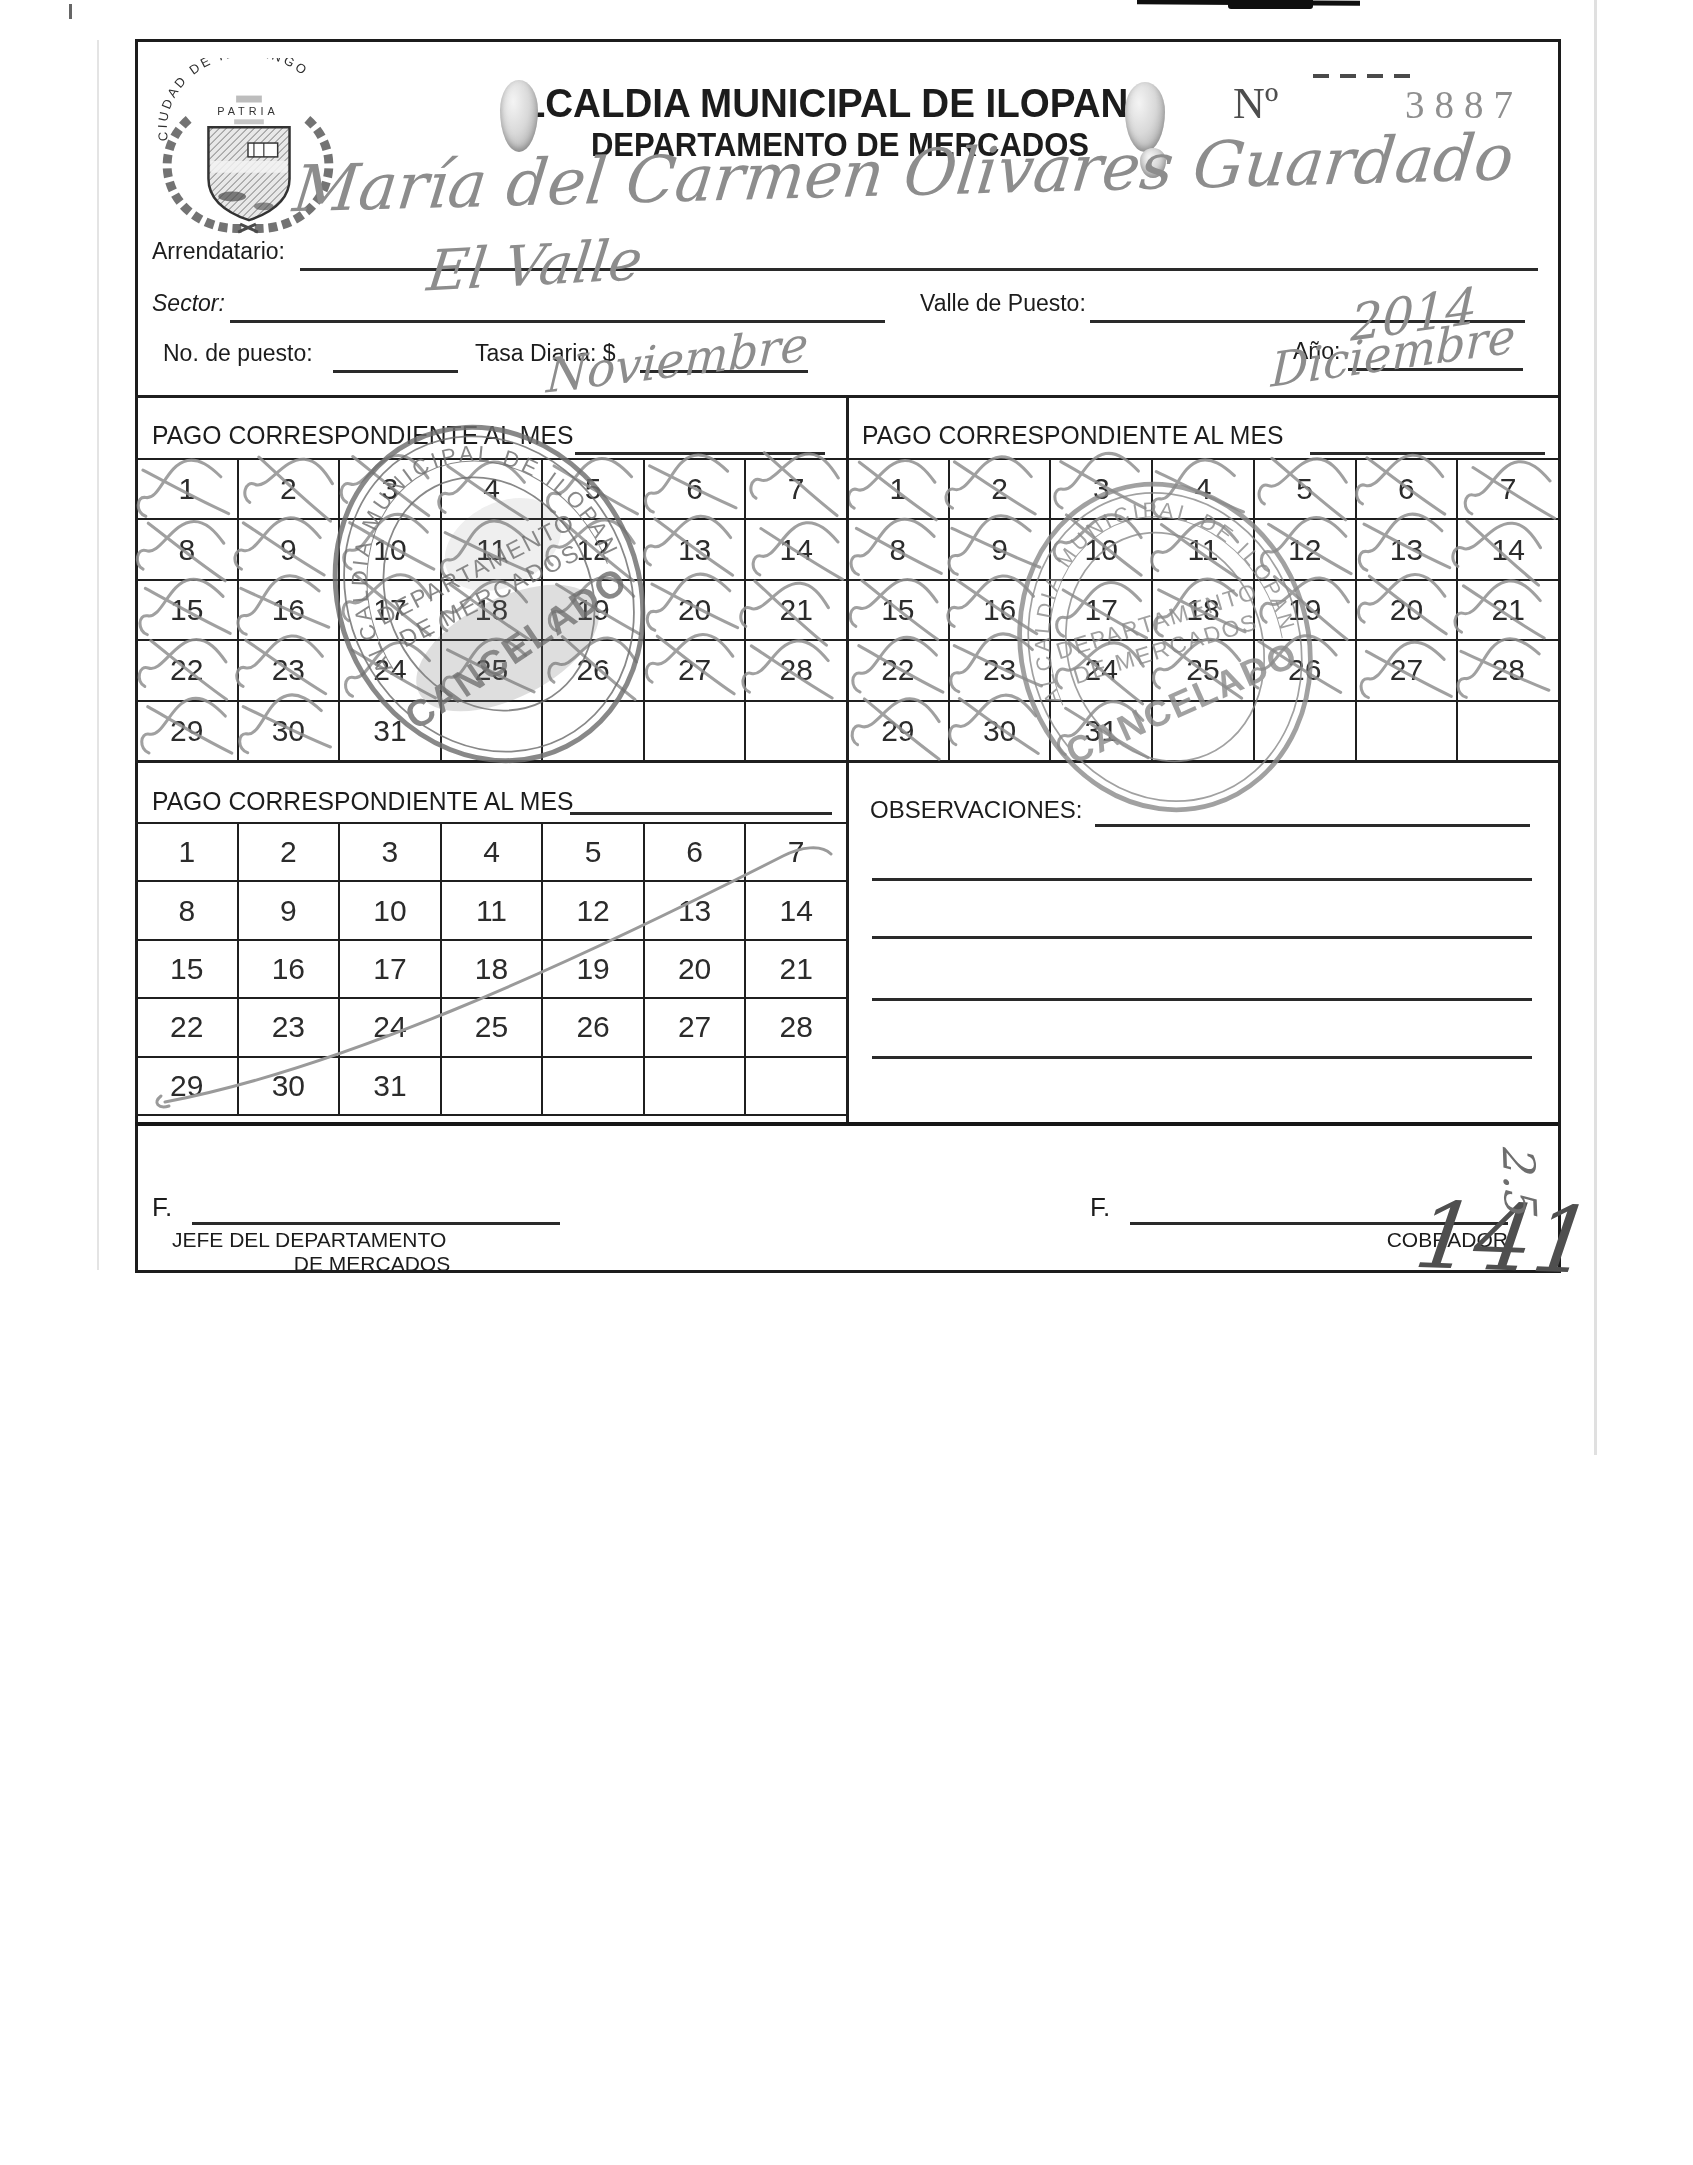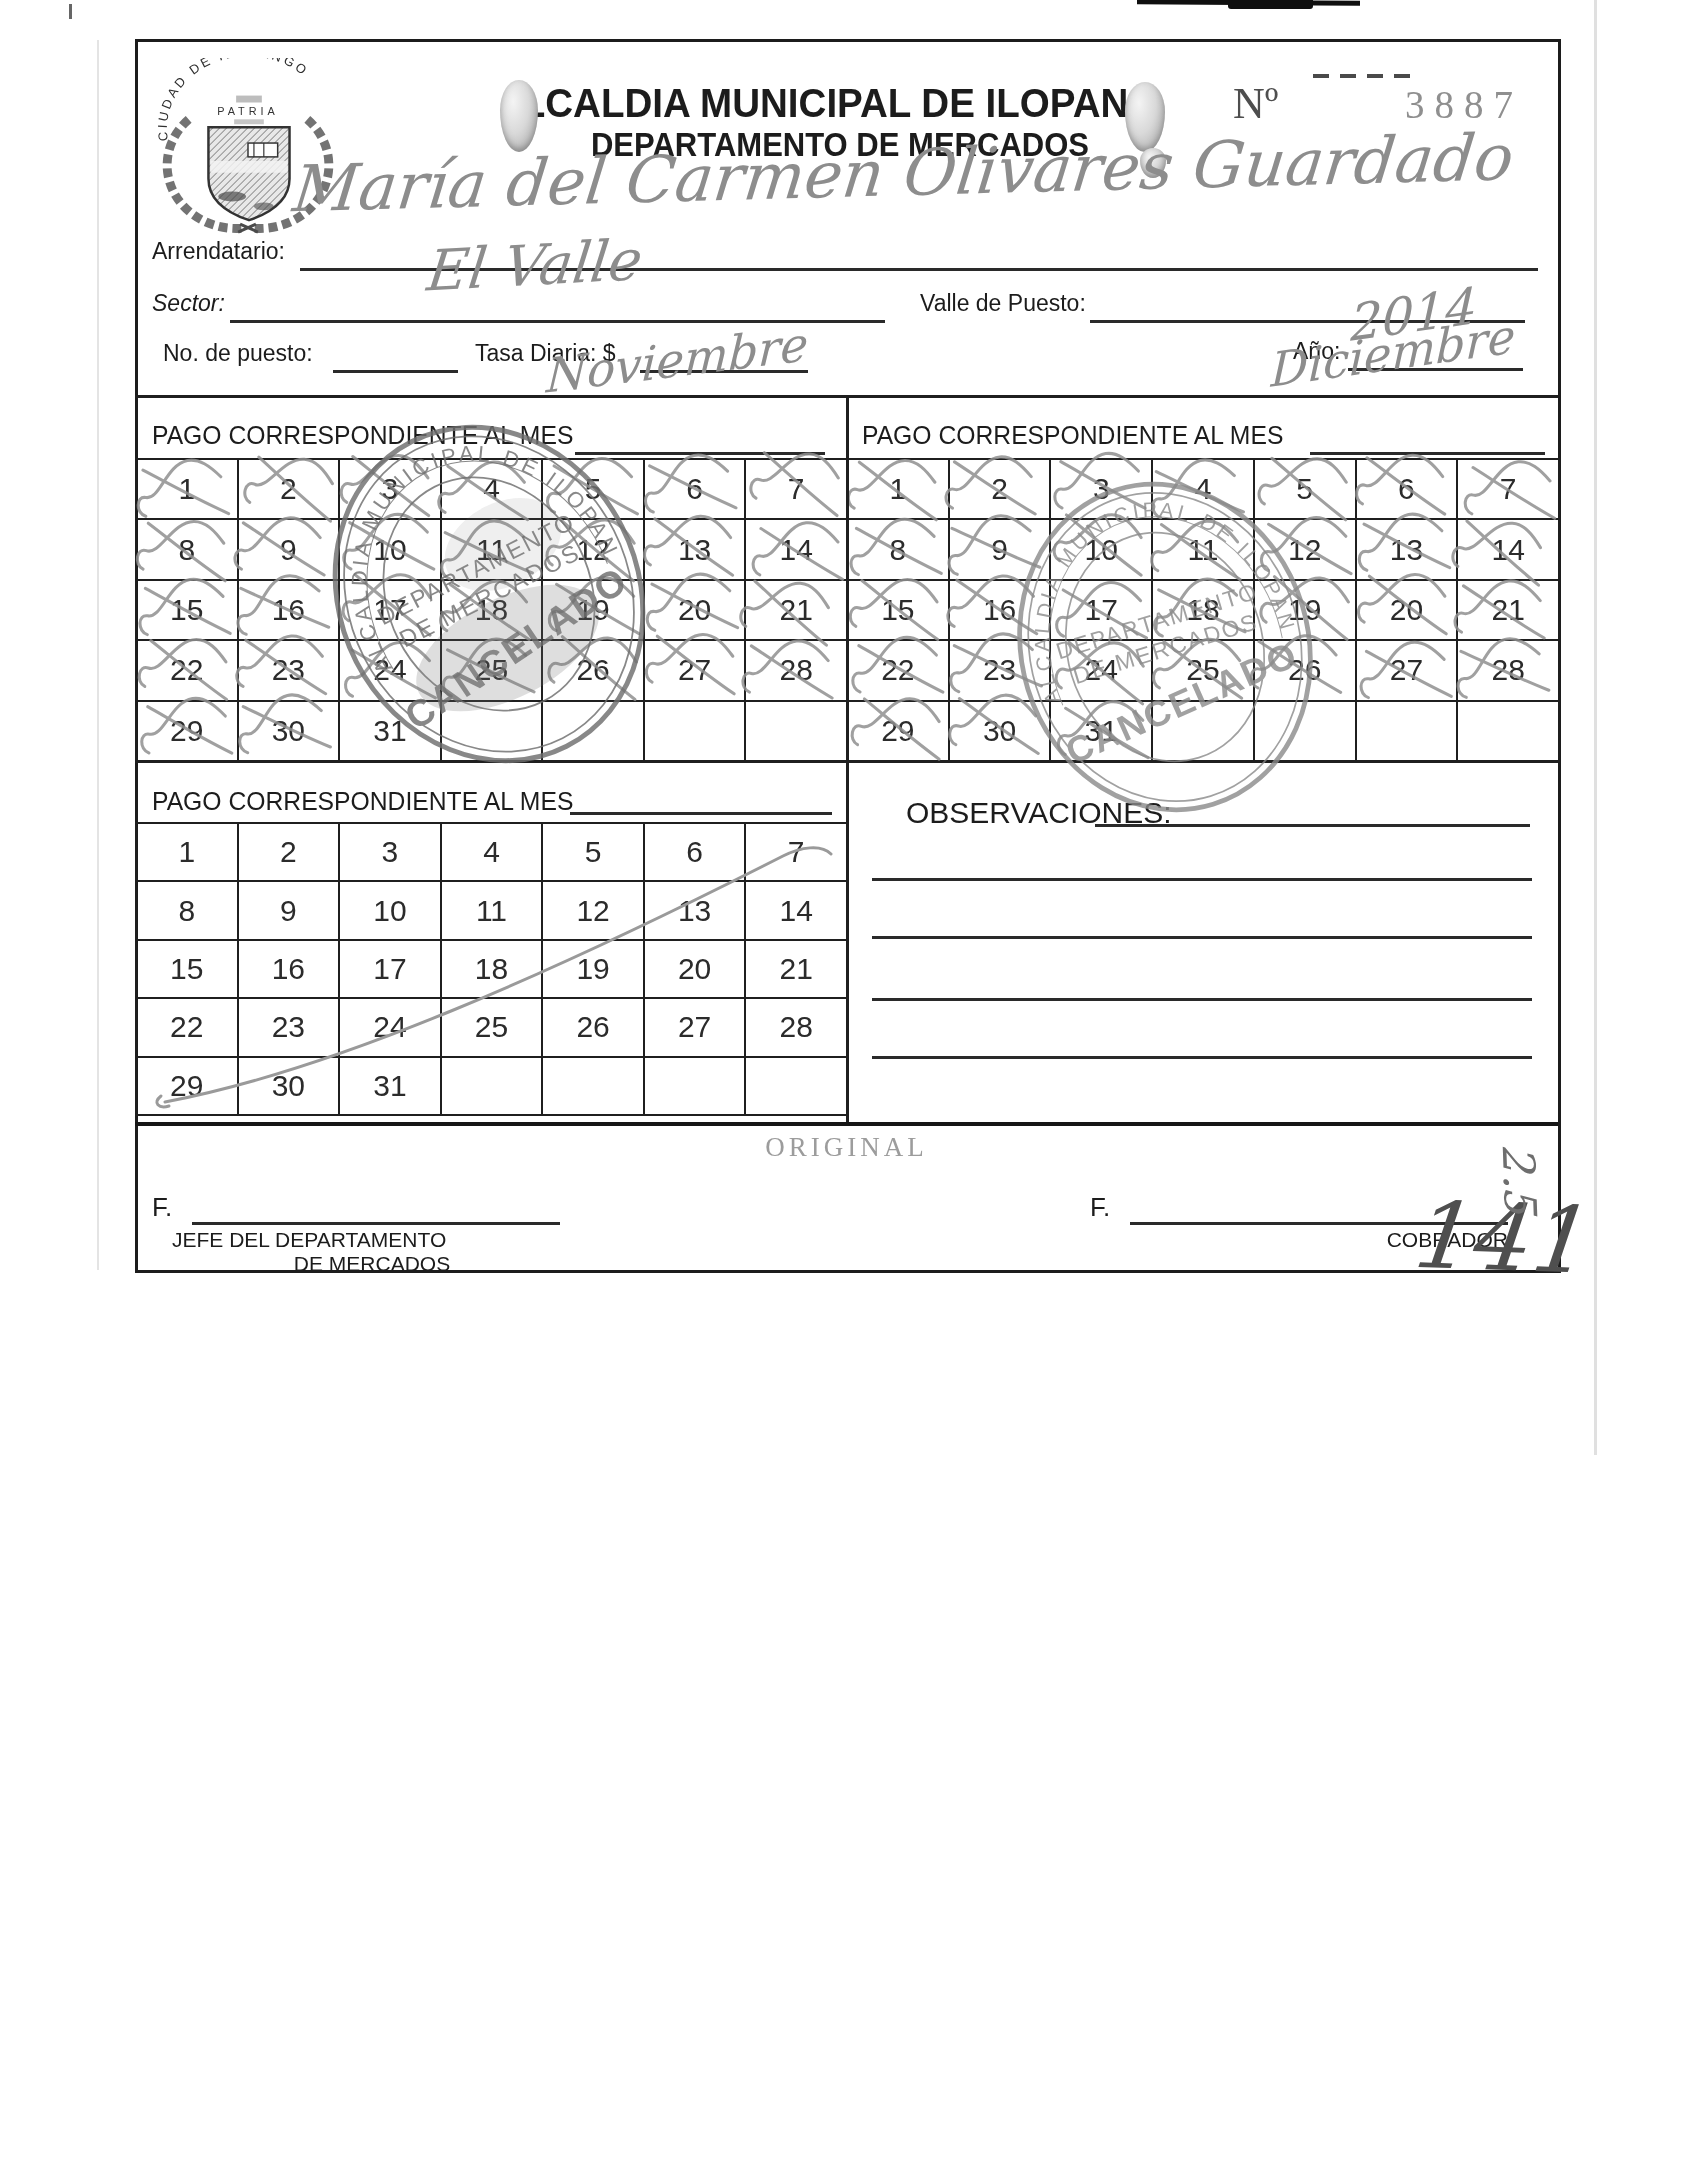--- a/index.html
+++ b/index.html
@@ -74,21 +74,21 @@
   #cal-grid-2{left:135px;top:822px;width:711px;height:292px;}
   .xmark{position:absolute;left:-5%;top:-10%;width:110%;height:118%;overflow:visible;
          stroke:#909090;stroke-width:3.1;fill:none;stroke-linecap:round;opacity:.85;pointer-events:none;}
   #strike-svg{position:absolute;left:135px;top:822px;width:711px;height:292px;overflow:visible;
               stroke:#9a9a9a;stroke-width:3;fill:none;stroke-linecap:round;z-index:4;}
   
   .stamp{position:absolute;z-index:5;pointer-events:none;}
   #stamp-left{left:330px;top:396px;width:318px;height:396px;color:#6f6f6f;opacity:.82;transform:rotate(-27deg);}
   #stamp-right{left:1012px;top:458px;width:306px;height:378px;color:#8a8a8a;opacity:.8;transform:rotate(-17deg);}
   
-  #obs-label{left:870px;top:796px;font-size:30px;margin-left:36px;}
+  #obs-label{left:870px;top:796px;font-size:24px;}
   #obs-line0{left:1095px;top:824px;width:435px;}
   .obs-line{left:872px;width:660px;height:2.5px;background:#2a2a2a;}
   #obs-line1{top:878px;} #obs-line2{top:936px;} #obs-line3{top:998px;} #obs-line4{top:1056px;}
   
   #original-label{left:135px;top:1132px;width:1423px;text-align:center;
      font-family:"Liberation Serif",serif;font-size:27px;letter-spacing:4px;color:#9c9c9c;}
   #f-left{left:152px;top:1192px;font-size:26px;}
   #f-left-line{left:192px;top:1222px;width:368px;}
   #role-left1{left:172px;top:1228px;width:400px;text-align:left;font-size:21px;}
   #role-left2{left:172px;top:1252px;width:400px;text-align:center;font-size:21px;}
@@ -758,21 +758,20 @@
     <use href="#stamp-art"></use>
   </svg>
 
   <div class="abs lbl" id="obs-label">OBSERVACIONES:</div>
   <div class="abs uline" id="obs-line0"></div>
   <div class="abs obs-line" id="obs-line1"></div>
   <div class="abs obs-line" id="obs-line2"></div>
   <div class="abs obs-line" id="obs-line3"></div>
   <div class="abs obs-line" id="obs-line4"></div>
 
-  <div class="abs" id="original-label">ORIGINAL</div>
 
   <div class="abs lbl" id="f-left">F.</div>
   <div class="abs uline" id="f-left-line"></div>
   <div class="abs" id="role-left1">JEFE DEL DEPARTAMENTO</div>
   <div class="abs" id="role-left2">DE MERCADOS</div>
 
   <div class="abs lbl" id="f-right">F.</div>
   <div class="abs uline" id="f-right-line"></div>
   <div class="abs" id="role-right">COBRADOR</div>
 

